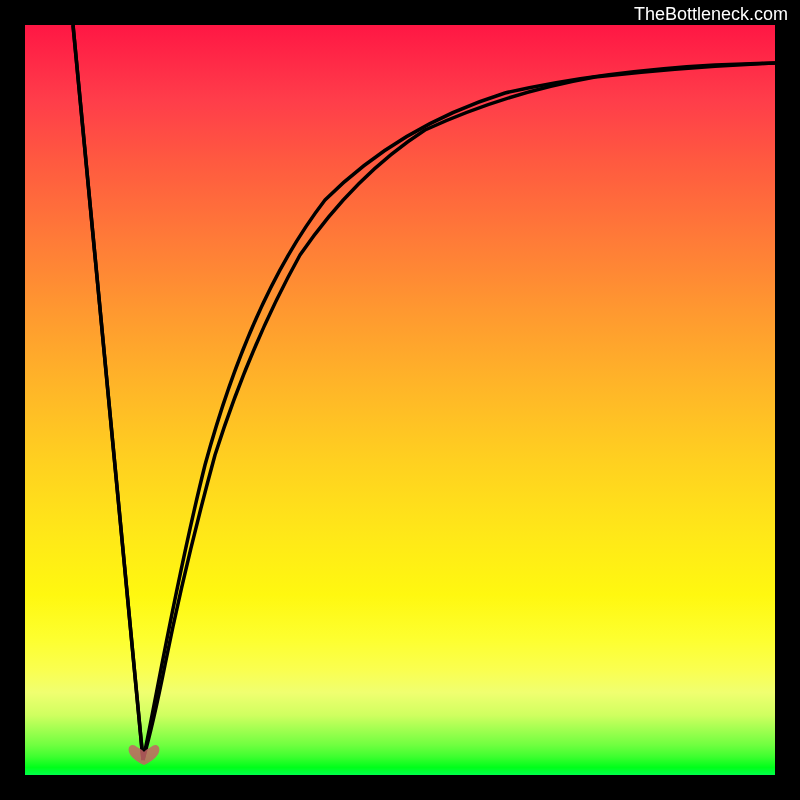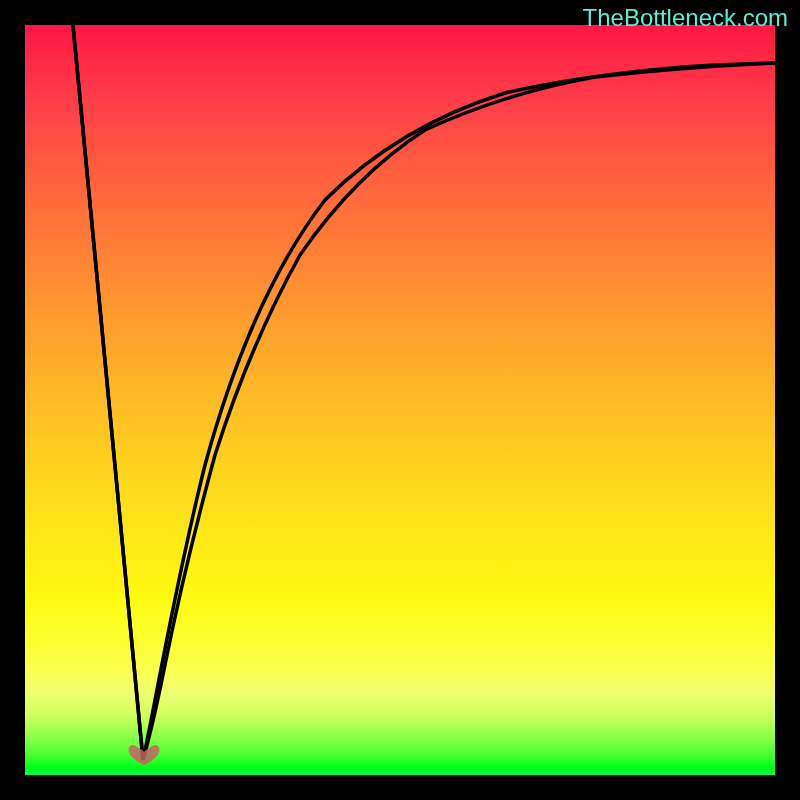--- a/index.html
+++ b/index.html
@@ -11,22 +11,22 @@
       width: 800px;
       height: 800px;
       background: #000;
       position: relative;
       font-family: Arial, sans-serif;
     }
     .watermark {
       position: absolute;
       top: 4px;
       right: 12px;
-      color: #5eead4;
-      font-size: 24px;
+      color: #ffffff;
+      font-size: 18px;
       font-weight: normal;
       z-index: 10;
     }
     .plot-area {
       position: absolute;
       top: 25px;
       left: 25px;
       width: 750px;
       height: 750px;
       background: linear-gradient(to bottom,

